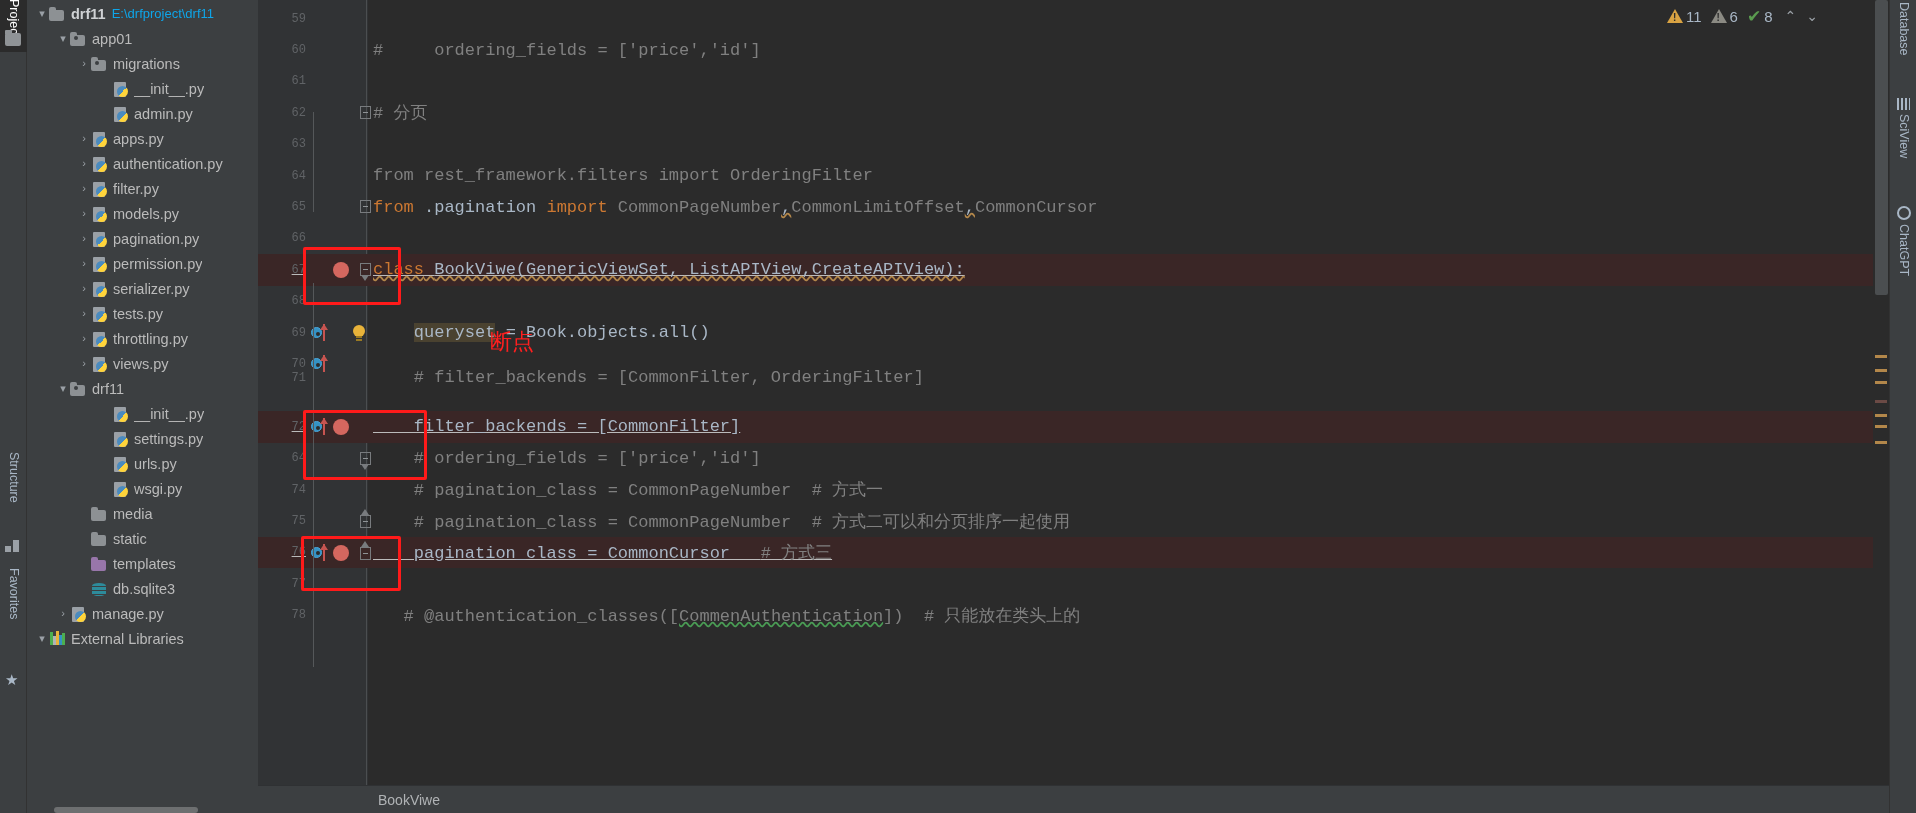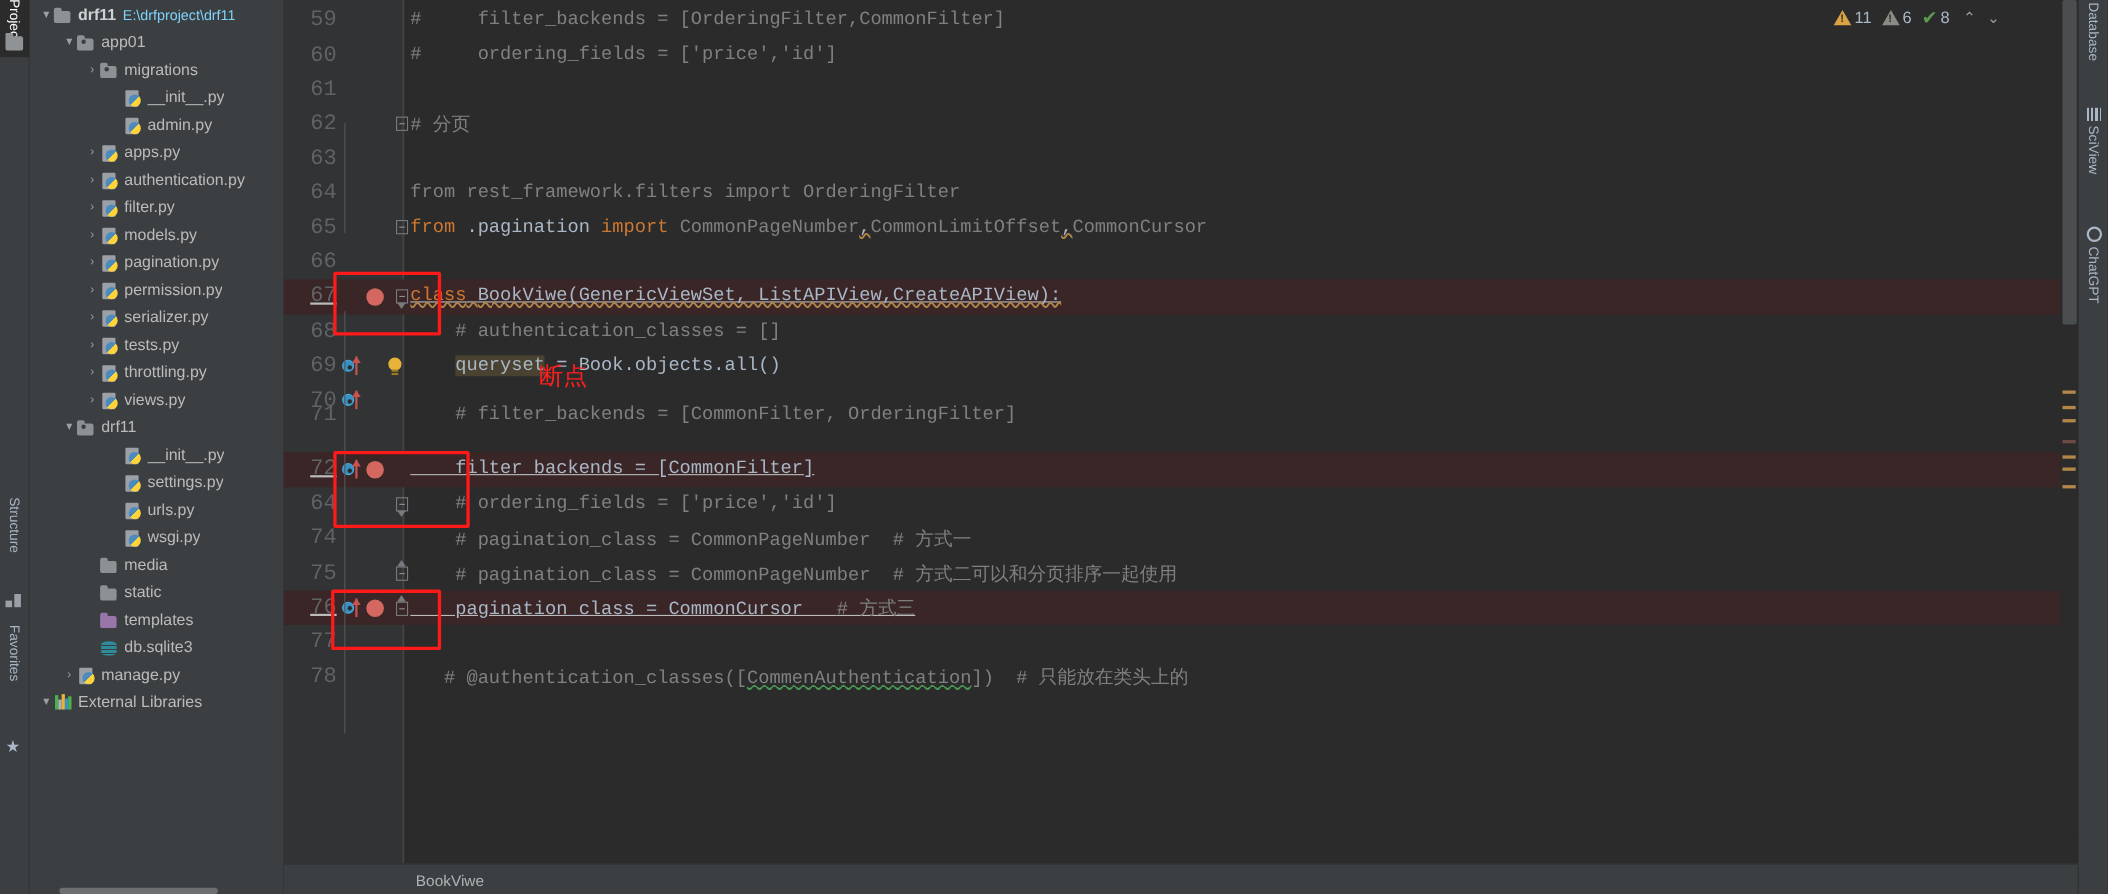--- a/index.html
+++ b/index.html
@@ -23,21 +23,21 @@
   .grid-ic i { position:absolute; background:#9aa0a6; }
   .star-ic { font-size:15px; color:#a9b7c6; line-height:1; }
 
   
   .tree { width:231px; flex:0 0 231px; background:#3c3f41; position:relative; overflow:hidden; padding-top:1px; }
   .trow { height:25px; display:flex; align-items:center; white-space:nowrap; font-size:14.5px; color:#bbbbbb; position:relative; }
   .trow .arw { width:14px; flex:0 0 14px; text-align:center; color:#9aa0a6; font-size:11px; line-height:1; }
   .trow .arw.none { visibility:hidden; }
   .trow .ic { width:18px; flex:0 0 18px; position:relative; margin-right:4px; height:16px; }
   .trow .lbl { overflow:hidden; }
-  .trow .sub { color:#7dd3fc; font-size:13px; margin-left:6px; }
+  .trow .sub { color:#0ea5e9; font-size:13px; margin-left:6px; }
   .trow.bold .lbl { font-weight:bold; color:#cfd2d4; }
 
   .ic-folder::before { content:""; position:absolute; left:0; top:4px; width:15px; height:11px; background:#8d9194; border-radius:0 2px 2px 2px; }
   .ic-folder::after  { content:""; position:absolute; left:0; top:1px; width:7px; height:4px; background:#8d9194; border-radius:2px 2px 0 0; }
   .ic-folder.purple::before { background:#9876aa; } .ic-folder.purple::after { background:#9876aa; }
   .ic-folder.src::before { background:#8d9194; }
   .ic-folder.src::after  { background:#8d9194; }
   .ic-folder.src i { position:absolute; left:4px; top:5px; width:4px; height:4px; border-radius:50%; background:#3c3f41; z-index:2;}
 
   .ic-py::before { content:""; position:absolute; left:2px; top:1px; width:12px; height:15px; background:#9aa0a6; border-radius:1px; }
@@ -48,21 +48,21 @@
   .ic-lib i { position:absolute; bottom:2px; width:2.5px; }
   .tree-hscroll { position:absolute; left:27px; bottom:0; width:144px; height:6px; background:#6d6f70; border-radius:3px; }
 
   
   .editor { flex:1 1 auto; position:relative; background:#2b2b2b; overflow:hidden; }
   .ed-inner { position:absolute; inset:0 0 28px 0; overflow:hidden; }
   .gutter-bg { position:absolute; left:0; top:0; bottom:0; width:110px; background:#313335; }
   .fold-line { position:absolute; left:108px; top:0; bottom:0; width:1px; background:#4b4e50; }
 
   .line { position:absolute; left:0; right:0; height:31.4px; display:flex; align-items:center; font-family:"Liberation Mono", monospace; font-size:17px; white-space:pre; }
-  .line .num { width:52px; flex:0 0 52px; text-align:right; color:#606366; font-size:20px; padding-right:4px; }
+  .line .num { width:52px; flex:0 0 52px; text-align:right; color:#606366; font-size:12px; padding-right:4px; }
   .line .gut { width:58px; flex:0 0 58px; position:relative; height:31.4px; }
   .line .code { padding-left:5px; color:#a9b7c6; }
   .line.hl { background:#3a2626;text-decoration:underline; }
 
   .bp { position:absolute; left:23px; top:8px; width:16px; height:16px; border-radius:50%; background:#d4675f; }
   .ovr { position:absolute; left:1px; top:7px; width:18px; height:18px; }
   .ovr .circ { position:absolute; left:0; top:3px; width:11px; height:11px; border-radius:50%; background:#3592c4; border:1px solid #4aa7da; }
   .ovr .circ::after { content:""; position:absolute; left:3.5px; top:3.5px; width:4px; height:4px; border-radius:50%; background:#2b2b2b; }
   .ovr .arrow { position:absolute; left:12px; top:0; width:2px; height:17px; background:#c75450; }
   .ovr .arrow::before { content:""; position:absolute; left:-3px; top:0; border-left:4px solid transparent; border-right:4px solid transparent; border-bottom:6px solid #c75450; }
@@ -348,30 +348,30 @@
         </div>
       </div>
     <div class="tree-hscroll"></div>
   </div>
 
   <div class="editor">
     <div class="ed-inner">
       <div class="gutter-bg"></div>
       <div class="fold-line"></div>
       <div id="code-lines">
-          <div class="line" style="top: 3px;"><span class="num">59</span><span class="gut"></span><span class="code"><span class="cm">#     filter_backends = [OrderingFilter,CommonFilter]</span></span></div>
+          <div class="line" style="top: 3px;"><span class="num">59</span><span class="gut"></span></div>
           <div class="line" style="top: 34.4px;"><span class="num">60</span><span class="gut"></span><span class="code"><span class="cm">#     ordering_fields = ['price','id']</span></span></div>
           <div class="line" style="top: 65.8px;"><span class="num">61</span><span class="gut"></span><span class="code"></span></div>
           <div class="line" style="top: 97.2px;"><span class="num">62</span><span class="gut"><span class="foldmk"><span class="box"></span></span></span><span class="code"><span class="cm"># 分页</span></span></div>
           <div class="line" style="top: 128.6px;"><span class="num">63</span><span class="gut"></span></div>
           <div class="line" style="top: 160px;"><span class="num">64</span><span class="gut"></span><span class="code"><span class="cm">from rest_framework.filters import OrderingFilter</span></span></div>
           <div class="line" style="top: 191.4px;"><span class="num">65</span><span class="gut"><span class="foldmk"><span class="box"></span></span></span><span class="code"><span class="kw">from</span> .pagination <span class="kw">import</span> <span class="cm">CommonPageNumber</span><span class="wavy">,</span><span class="cm">CommonLimitOffset</span><span class="wavy">,</span><span class="cm">CommonCursor</span></span></div>
           <div class="line" style="top: 222.8px;"><span class="num">66</span><span class="gut"></span><span class="code"></span></div>
           <div class="line hl" style="top: 254.2px;"><span class="num">67</span><span class="gut"><span class="bp"></span><span class="foldmk"><span class="box"></span></span><span class="tri-dn" style="top:21px"></span></span><span class="code"><span class="kw wavy">class</span><span class="wavy"> </span><span class="cls wavy">BookViwe</span><span class="wavy">(GenericViewSet, ListAPIView,CreateAPIView):</span></span></div>
-          <div class="line" style="top: 285.6px;"><span class="num">68</span><span class="gut"></span><span class="code">    <span class="cm"># authentication_classes = []</span></span></div>
+          <div class="line" style="top: 285.6px;"><span class="num">68</span><span class="gut"></span></div>
           <div class="line" style="top: 317px;"><span class="num">69</span><span class="gut"><span class="ovr"><span class="circ"></span><span class="arrow"></span></span><span class="bulb"></span></span><span class="code">    <span class="warnbg">queryset</span> = Book.objects.all()</span></div>
           <div class="line" style="top: 348.4px;"><span class="num">70</span><span class="gut"><span class="ovr"><span class="circ"></span><span class="arrow"></span></span></span></div>
           <div class="line" style="top: 362px;"><span class="num">71</span><span class="gut"></span><span class="code">    <span class="cm"># filter_backends = [CommonFilter, OrderingFilter]</span></span></div>
           <div class="line hl" style="top: 411.2px;"><span class="num">72</span><span class="gut"><span class="ovr"><span class="circ"></span><span class="arrow"></span></span><span class="bp"></span></span><span class="code">    filter_backends = [CommonFilter]</span></div>
           <div class="line" style="top: 442.6px;"><span class="num">64</span><span class="gut"><span class="foldmk"><span class="box"></span></span><span class="tri-dn" style="top:21px"></span></span><span class="code">    <span class="cm"># ordering_fields = ['price','id']</span></span></div>
           <div class="line" style="top: 474px;"><span class="num">74</span><span class="gut"></span><span class="code">    <span class="cm"># pagination_class = CommonPageNumber  # 方式一</span></span></div>
           <div class="line" style="top: 505.4px;"><span class="num">75</span><span class="gut"><span class="tri-up" style="top:4px"></span><span class="foldmk" style="top:10px"><span class="box"></span></span></span><span class="code">    <span class="cm"># pagination_class = CommonPageNumber  # 方式二可以和分页排序一起使用</span></span></div>
           <div class="line hl" style="top: 536.8px;"><span class="num">76</span><span class="gut"><span class="ovr"><span class="circ"></span><span class="arrow"></span></span><span class="bp"></span><span class="tri-up" style="top:4px"></span><span class="foldmk" style="top:10px"><span class="box"></span></span></span><span class="code">    pagination_class = CommonCursor   <span class="cm"># 方式三</span></span></div>
           <div class="line" style="top: 568.2px;"><span class="num">77</span><span class="gut"></span><span class="code"></span></div>
           <div class="line" style="top: 599.6px;"><span class="num">78</span><span class="gut"></span><span class="code">   <span class="cm"># @authentication_classes([<span class="wavy-g">CommenAuthentication</span>])  # 只能放在类头上的</span></span></div>

